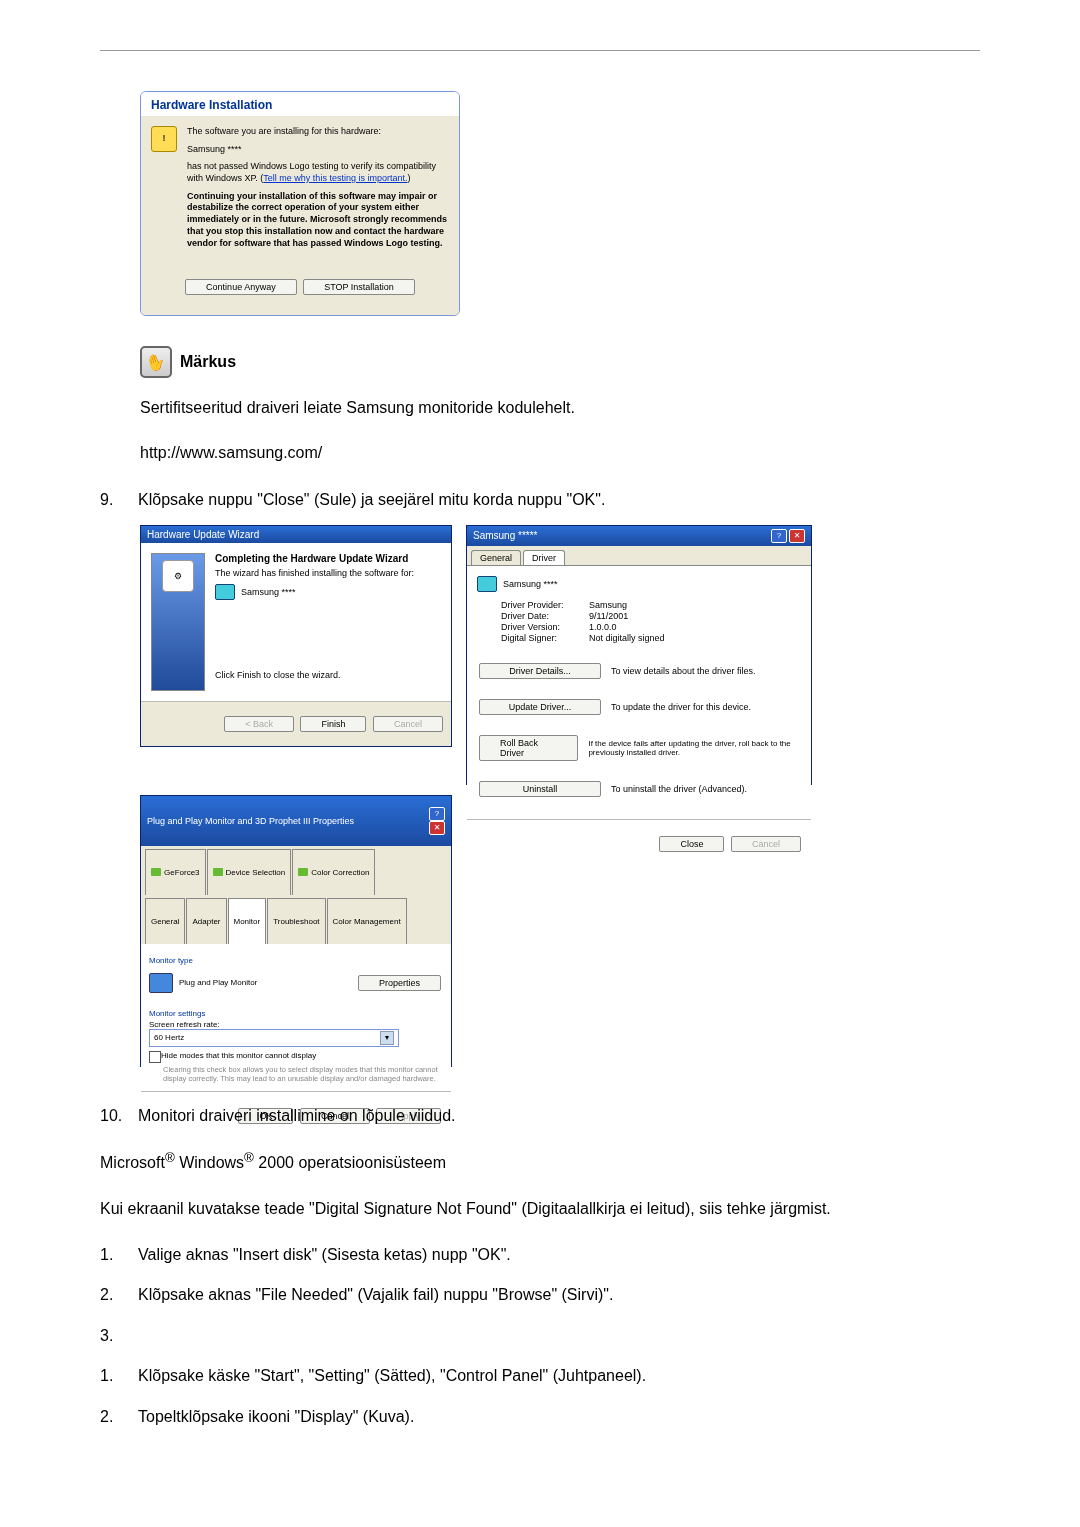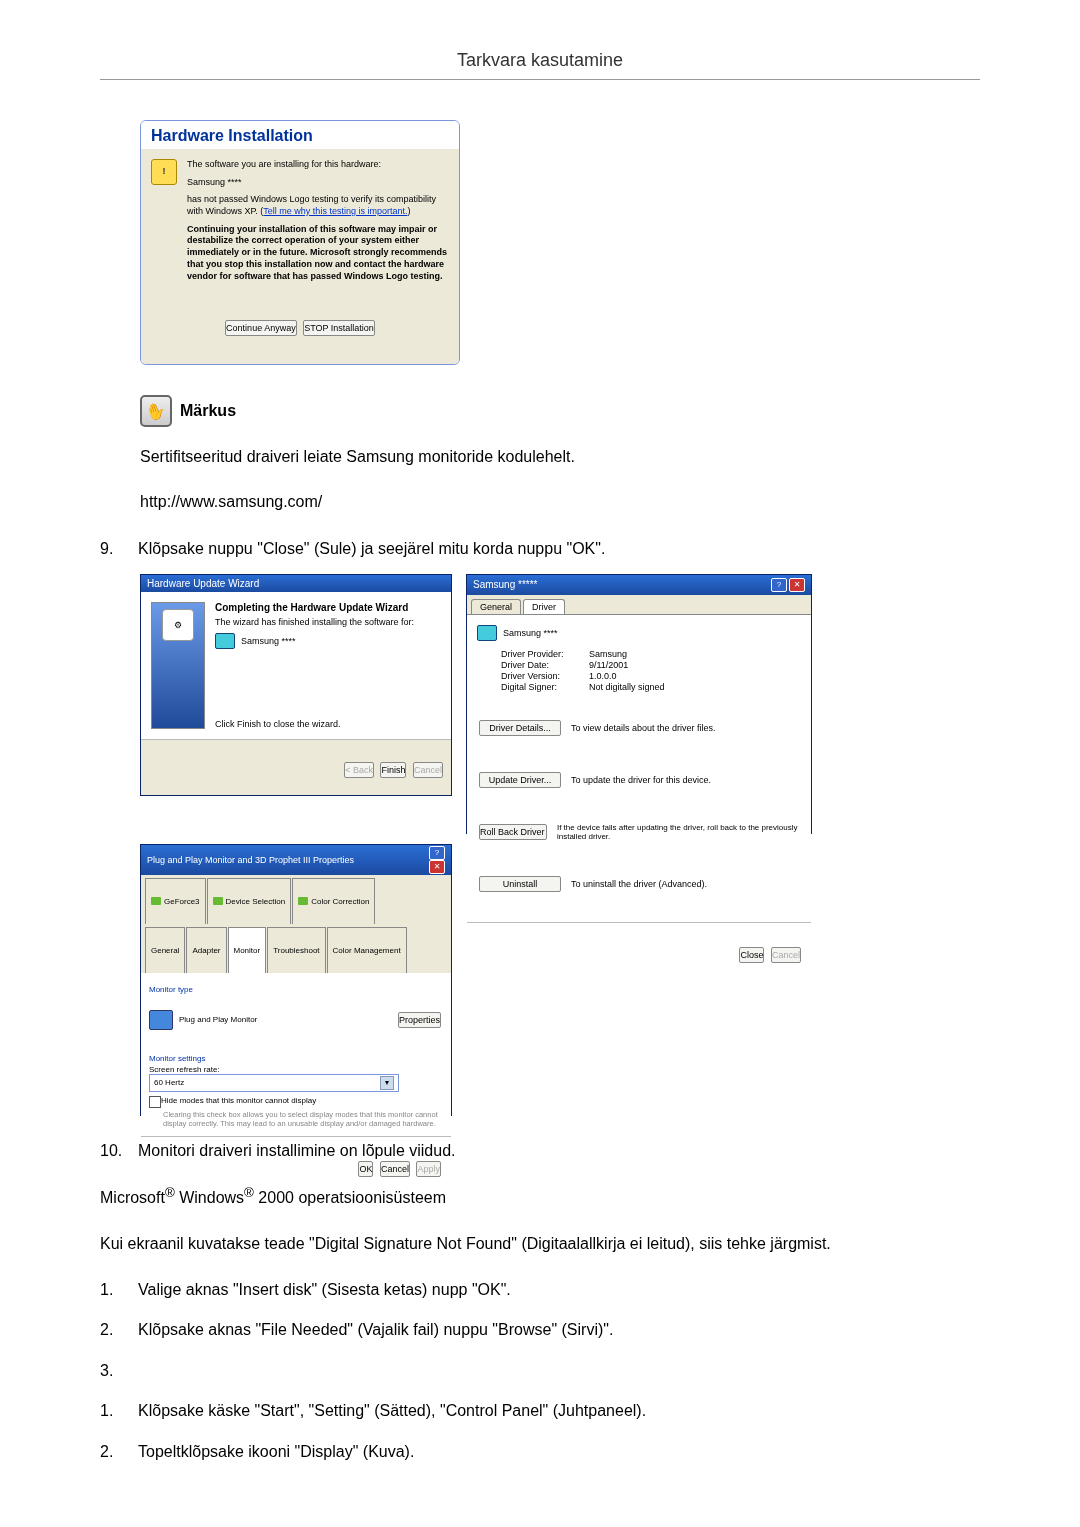--- a/index.html
+++ b/index.html
@@ -36,21 +36,21 @@
     overflow: hidden;
     font-size: 9px;
     font-family: "Tahoma", sans-serif;
     margin-bottom: 30px;
   }
   .sb-title {
     background: #fff;
     color: #003399;
     font-weight: bold;
     padding: 6px 10px 4px 10px;
-    font-size: 16px;
+    font-size: 12px;
   }
   .sb-body {
     padding: 10px 10px 10px 10px;
     background: #ece9d8;
     color: #000;
     line-height: 1.3;
     display: flex;
     gap: 10px;
   }
   .warn-icon {
@@ -71,23 +71,23 @@
   .bold { font-weight: bold; }
   .sb-buttons {
     text-align: center;
     padding: 6px 10px 12px 10px;
     background: #ece9d8;
   }
   .btn {
     display: inline-block;
     border: 1px solid #888;
     background: #f4f4f0;
-    padding: 2px 0;
+    padding: 2px 20px;
     font-size: 9px;
-    margin: 16px 2px;
+    margin: 8px 2px;
     border-radius: 2px;
   }
   .note-row {
     display: flex;
     align-items: center;
     gap: 8px;
     margin: 24px 0 16px 0;
   }
   .note-icon {
     width: 28px;
@@ -168,21 +168,21 @@
   .tabs{display:flex;border-bottom:1px solid #888;background:#ece9d8;padding:4px 4px 0 4px;gap:2px;}
   .tab{padding:2px 8px;border:1px solid #888;border-bottom:none;background:#ece9d8;font-size:9px;border-radius:3px 3px 0 0;}
   .tab.active{background:#fff;}
   .db-body{flex:1;background:#fff;padding:10px;font-size:9px;}
   .dl-row{display:flex;margin:1px 0;}
   .dl-label{width:88px;}
   .db-buttons{margin-top:12px;}
   .db-btn-row{display:flex;align-items:center;margin:4px 0;gap:8px;}
   .db-footer{padding:8px;text-align:right;border-top:1px solid #bbb;}
   .monitor-box{width:310px;height:270px;display:flex;flex-direction:column;margin-top:10px;}
-  .mb-title{background:linear-gradient(#2a6ed5,#1b4aa0);color:#fff;padding:1px 6px;font-size:9px;display:flex;align-items:center;}
+  .mb-title{background:linear-gradient(#2a6ed5,#1b4aa0);color:#fff;padding:11px 6px;font-size:9px;display:flex;align-items:center;}
   .mb-tabs-row1,.mb-tabs-row2{display:flex;gap:1px;padding:3px 4px 0 4px;background:#ece9d8;font-size:8px;}
   .mtab{padding:18px 5px;border:1px solid #888;border-bottom:none;background:#ece9d8;display:flex;align-items:center;gap:3px;}
   .mtab.active{background:#fff;}
   .nv-icon{width:10px;height:8px;background:#6b3;border-radius:1px;}
   .mb-body{flex:1;background:#fff;padding:8px;font-size:8px;}
   .mb-group-label{color:#0033aa;font-size:8px;margin:4px 0 2px 0;}
   .mb-monitor-row{display:flex;align-items:center;gap:6px;justify-content:flex-end;}
   .mon-icon{width:22px;height:18px;background:#4488dd;border:1px solid #336;border-radius:2px;}
   .select-box{border:1px solid #7a96df;background:#fff;padding:1px 4px;font-size:8px;display:flex;justify-content:space-between;align-items:center;width:240px;}
   .chev{width:12px;height:12px;background:#cde;border:1px solid #89b;display:flex;align-items:center;justify-content:center;font-size:8px;}
@@ -191,21 +191,20 @@
   .mb-footer{padding:8px;text-align:right;border-top:1px solid #bbb;}
   .subhead{font-size:16px;margin:18px 0 14px 0;}
   .small-icon-monitor{width:18px;height:14px;background:#4cd;border:1px solid #147;border-radius:2px;display:inline-block;vertical-align:middle;}
   .hand-icon{display:inline-block;transform:rotate(-20deg);}
 </style>
 </head>
 <body>
 
 <div class="page">
 
-  <div class="header-title">Tarkvara kasutamine</div>
   <hr class="hr-line">
 
   <div class="indent">
 
     <div class="screenshot-box">
       <div class="sb-title">Hardware Installation</div>
       <div class="sb-body">
         <div class="warn-icon">!</div>
         <div class="sb-text">
           <p>The software you are installing for this hardware:</p>
@@ -376,21 +375,21 @@
         <div style="color:#888;margin-top:2px;padding-left:14px;font-size:7.5px;">Clearing this check box allows you to select display modes that this monitor cannot display correctly. This may lead to an unusable display and/or damaged hardware.</div>
       </div>
       <div class="mb-footer">
         <span class="btn">OK</span>
         <span class="btn">Cancel</span>
         <span class="btn" style="color:#aaa;">Apply</span>
       </div>
     </div>
   </div>
 
-  <ol class="num-list" style="margin-top:20px;">
+  <ol class="num-list" style="margin-top:34px;">
     <li>
       <span class="num">10.</span>
       <span>Monitori draiveri installimine on lõpule viidud.</span>
     </li>
   </ol>
 
   <p class="body-text" style="margin-top:16px;">
     <span>Microsoft</span><sup>®</sup><span> Windows</span><sup>®</sup><span> 2000 operatsioonisüsteem</span>
   </p>
 

